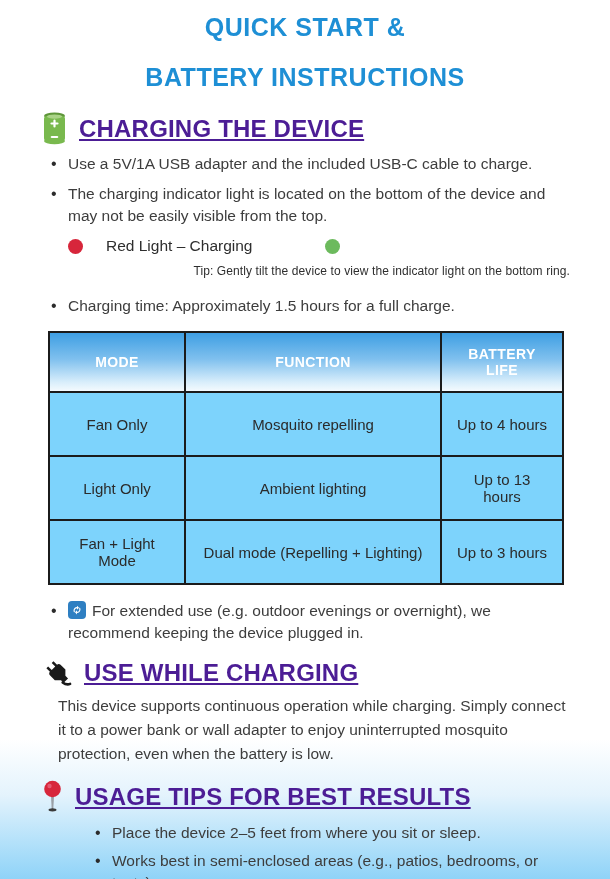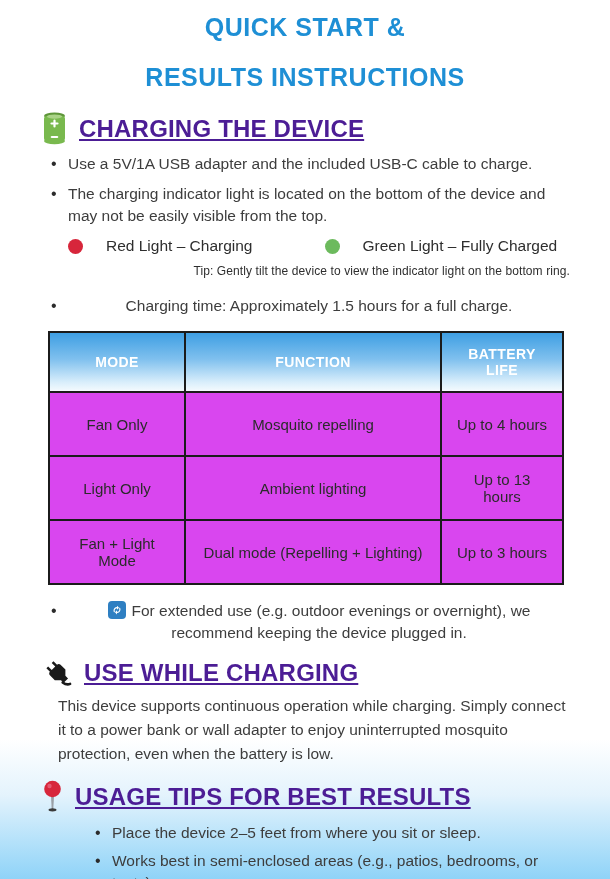--- a/index.html
+++ b/index.html
@@ -35,21 +35,21 @@
     list-style:none; position:relative;
     font-size:15.5px; line-height:1.42; color:#3d3d3d;
     margin-bottom:8px;
   }
   ul.bullets li::before {
     content:"\2022"; position:absolute; left:-17px; top:0;
     color:#2b2b2b; font-size:16px;
   }
   ul.bullets.tips { padding-left:112px; margin-top:8px; }
   ul.bullets.tips li { margin-bottom:6px; }
-  .spaced { margin-top:15px !important;text-align:center; }
+  .spaced { margin-top:15px !important; }
 
   
   .indicator-row {
     display:flex; align-items:center; gap:23px;
     margin:8px 0 4px 0; color:#2e2e2e;
   }
   .dot { width:15px; height:15px; border-radius:50%; flex:0 0 auto; }
   .dot.red   { background:#D7263B; }
   .dot.green { background:#6CBA5D; }
   .indicator-gap { width:26px; }
@@ -62,21 +62,21 @@
     width:514px; table-layout:fixed;
   }
   table.mode-table th, table.mode-table td {
     border:2px solid #1b1b1b; text-align:center; padding:12px;
   }
   table.mode-table th {
     height:34px;
     background:linear-gradient(180deg,#3F9FE3 0%,#7FC0EE 45%,#D9EEFB 85%,#F4FAFE 100%);
     color:#ffffff; font-size:14px; font-weight:bold; letter-spacing:0.4px;
   }
-  table.mode-table td { height:38px; font-size:15px; color:#2b2b2b; background:#d946ef; }
+  table.mode-table td { height:38px; font-size:15px; color:#2b2b2b; background:#7dd3fc; }
   .col-mode { width:136px; } .col-func { width:256px; } .col-batt { width:122px; }
 
   
   .sync-icon {
     display:inline-block; width:18px; height:18px; border-radius:4px;
     background:#2E7FC2; vertical-align:-3px; margin-right:6px;
   }
   .sync-icon svg { display:block; margin:2px; }
 
   
@@ -94,21 +94,21 @@
     pointer-events:none;
   }
 </style>
 </head>
 <body>
 
 <div class="content">
 
   <div class="page-title">
     <div>QUICK START &amp;</div>
-    <div>RESULTS INSTRUCTIONS</div>
+    <div>BATTERY INSTRUCTIONS</div>
   </div>
 
   <div class="section-head">
     <span class="head-icon">
       <svg width="25" height="33" viewBox="0 0 25 33">
         <ellipse cx="12.5" cy="4" rx="10.5" ry="3.4" fill="#5e9639"></ellipse>
         <rect x="2" y="4" width="21" height="25" rx="3" fill="#79B94E"></rect>
         <ellipse cx="12.5" cy="29" rx="10.5" ry="3.2" fill="#79B94E"></ellipse>
         <ellipse cx="12.5" cy="4.6" rx="7.6" ry="2.1" fill="#aad387"></ellipse>
         <path d="M12.5 8.5 v6 M9.5 11.5 h6" stroke="#ffffff" stroke-width="2.2" stroke-linecap="round"></path>
@@ -122,21 +122,20 @@
     <li>
       <span>Use a 5V/1A USB adapter and the included USB-C cable to charge.</span>
     </li>
     <li>
       <span>The charging indicator light is located on the bottom of the device and may not be easily visible from the top.</span>
       <div class="indicator-row">
         <span class="dot red"></span>
         <span>Red Light – Charging</span>
         <span class="indicator-gap"></span>
         <span class="dot green"></span>
-        <span>Green Light – Fully Charged</span>
       </div>
       <div class="tip-text">Tip: Gently tilt the device to view the indicator light on the bottom ring.</div>
     </li>
     <li class="spaced">
       <span>Charging time: Approximately 1.5 hours for a full charge.</span>
     </li>
   </ul>
 
   <table class="mode-table">
     <colgroup>

